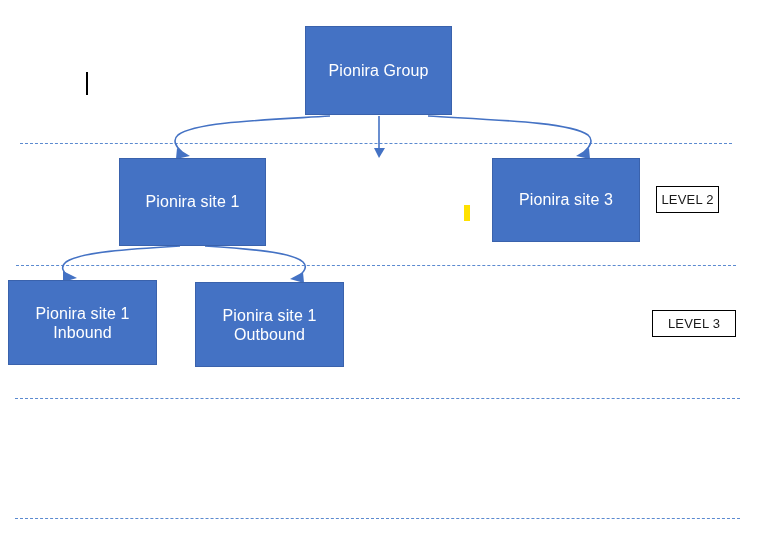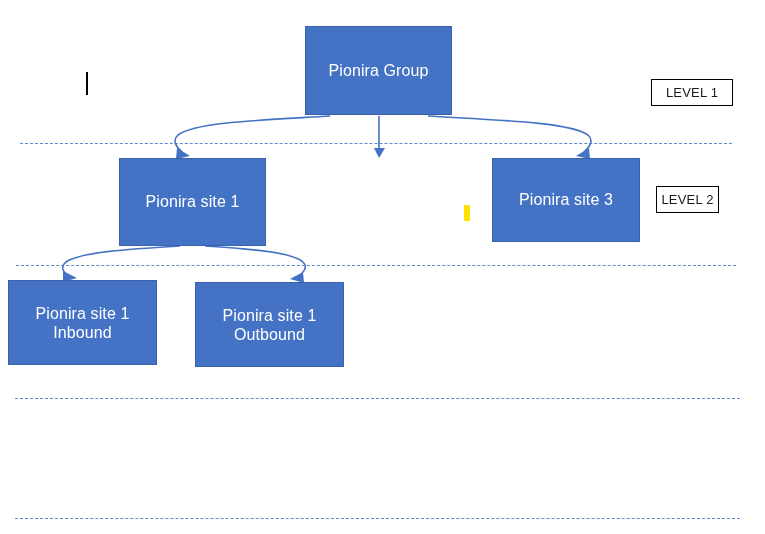--- a/index.html
+++ b/index.html
@@ -132,16 +132,16 @@
   <div class="node" style="left:305px; top:26px; width:147px; height:89px;">Pionira Group</div>
 
   <div class="node" style="left:119px; top:158px; width:147px; height:88px;">Pionira site 1</div>
   <div class="node" style="left:492px; top:158px; width:148px; height:84px;">Pionira site 3</div>
 
   <div class="node two-line" style="left:8px; top:280px; width:149px; height:85px;">Pionira site 1
 Inbound</div>
   <div class="node two-line" style="left:195px; top:282px; width:149px; height:85px;">Pionira site 1
 Outbound</div>
 
-  <div class="level-label" style="left:651px; top:79px; width:82px; height:27px;">LEVEL 1</div>
   <div class="level-label" style="left:656px; top:186px; width:63px; height:27px;">LEVEL 2</div>
+  <div class="level-label" style="left:652px; top:310px; width:84px; height:27px;">LEVEL 3</div>
 
 </div>
 
 </body></html>

